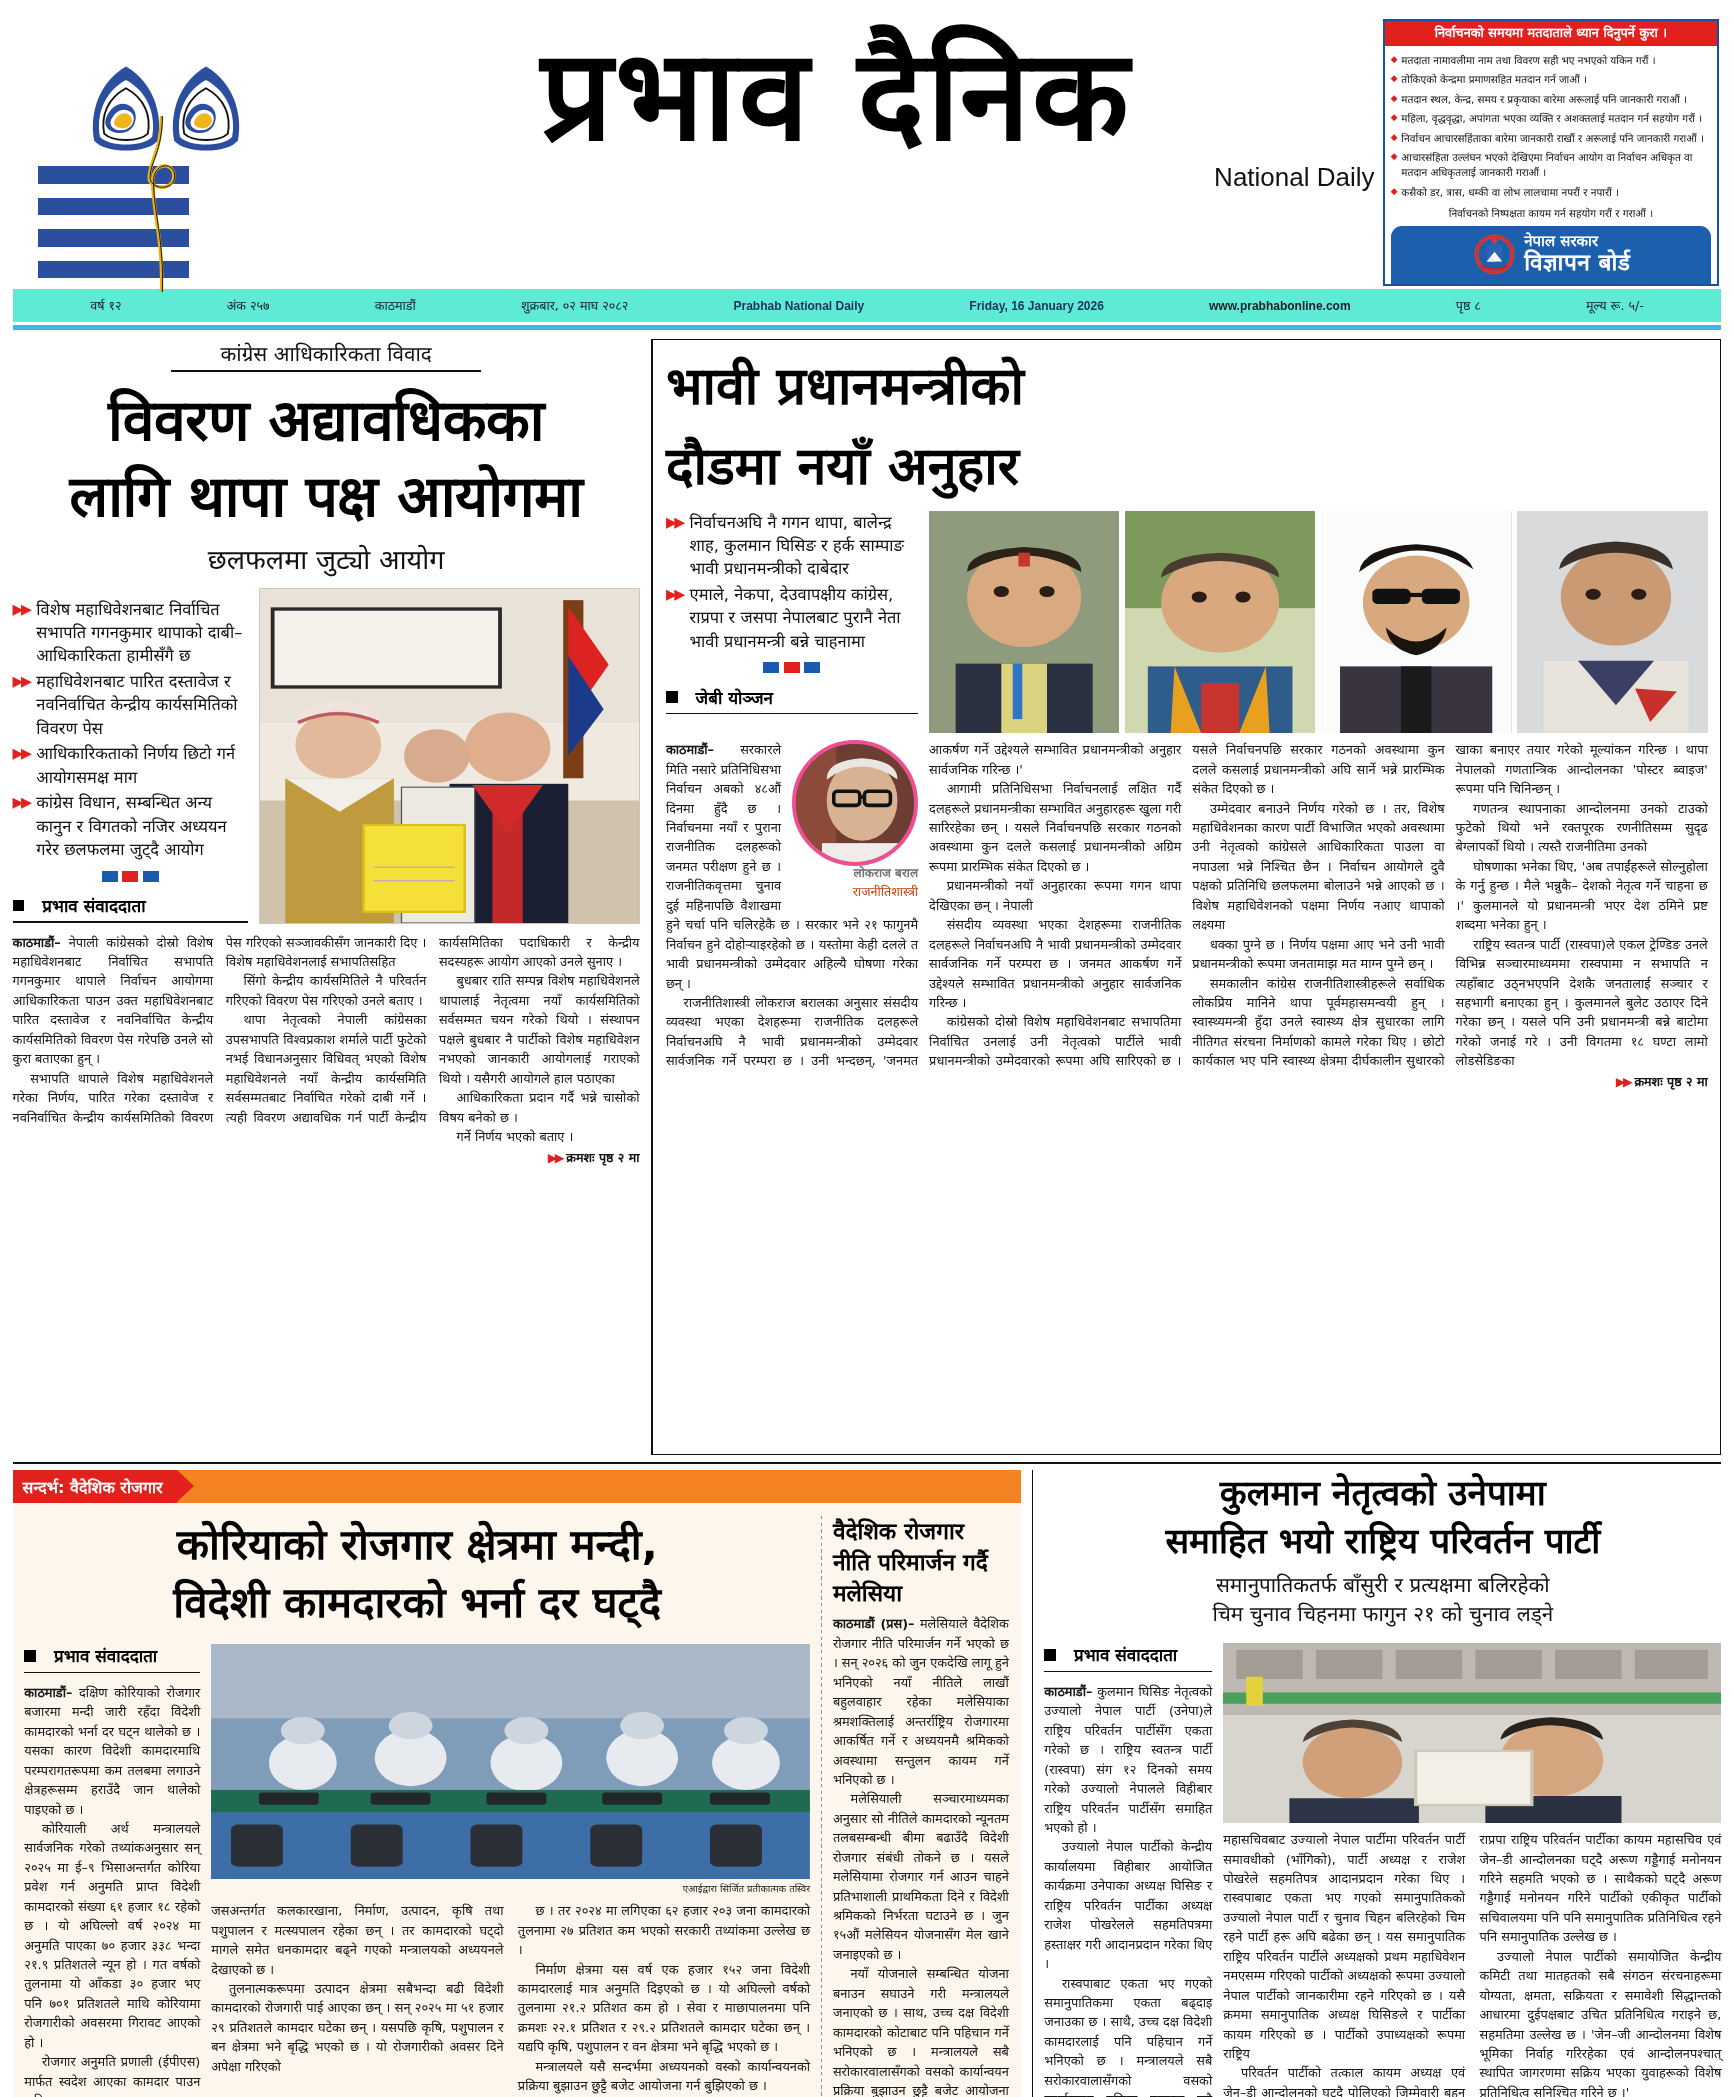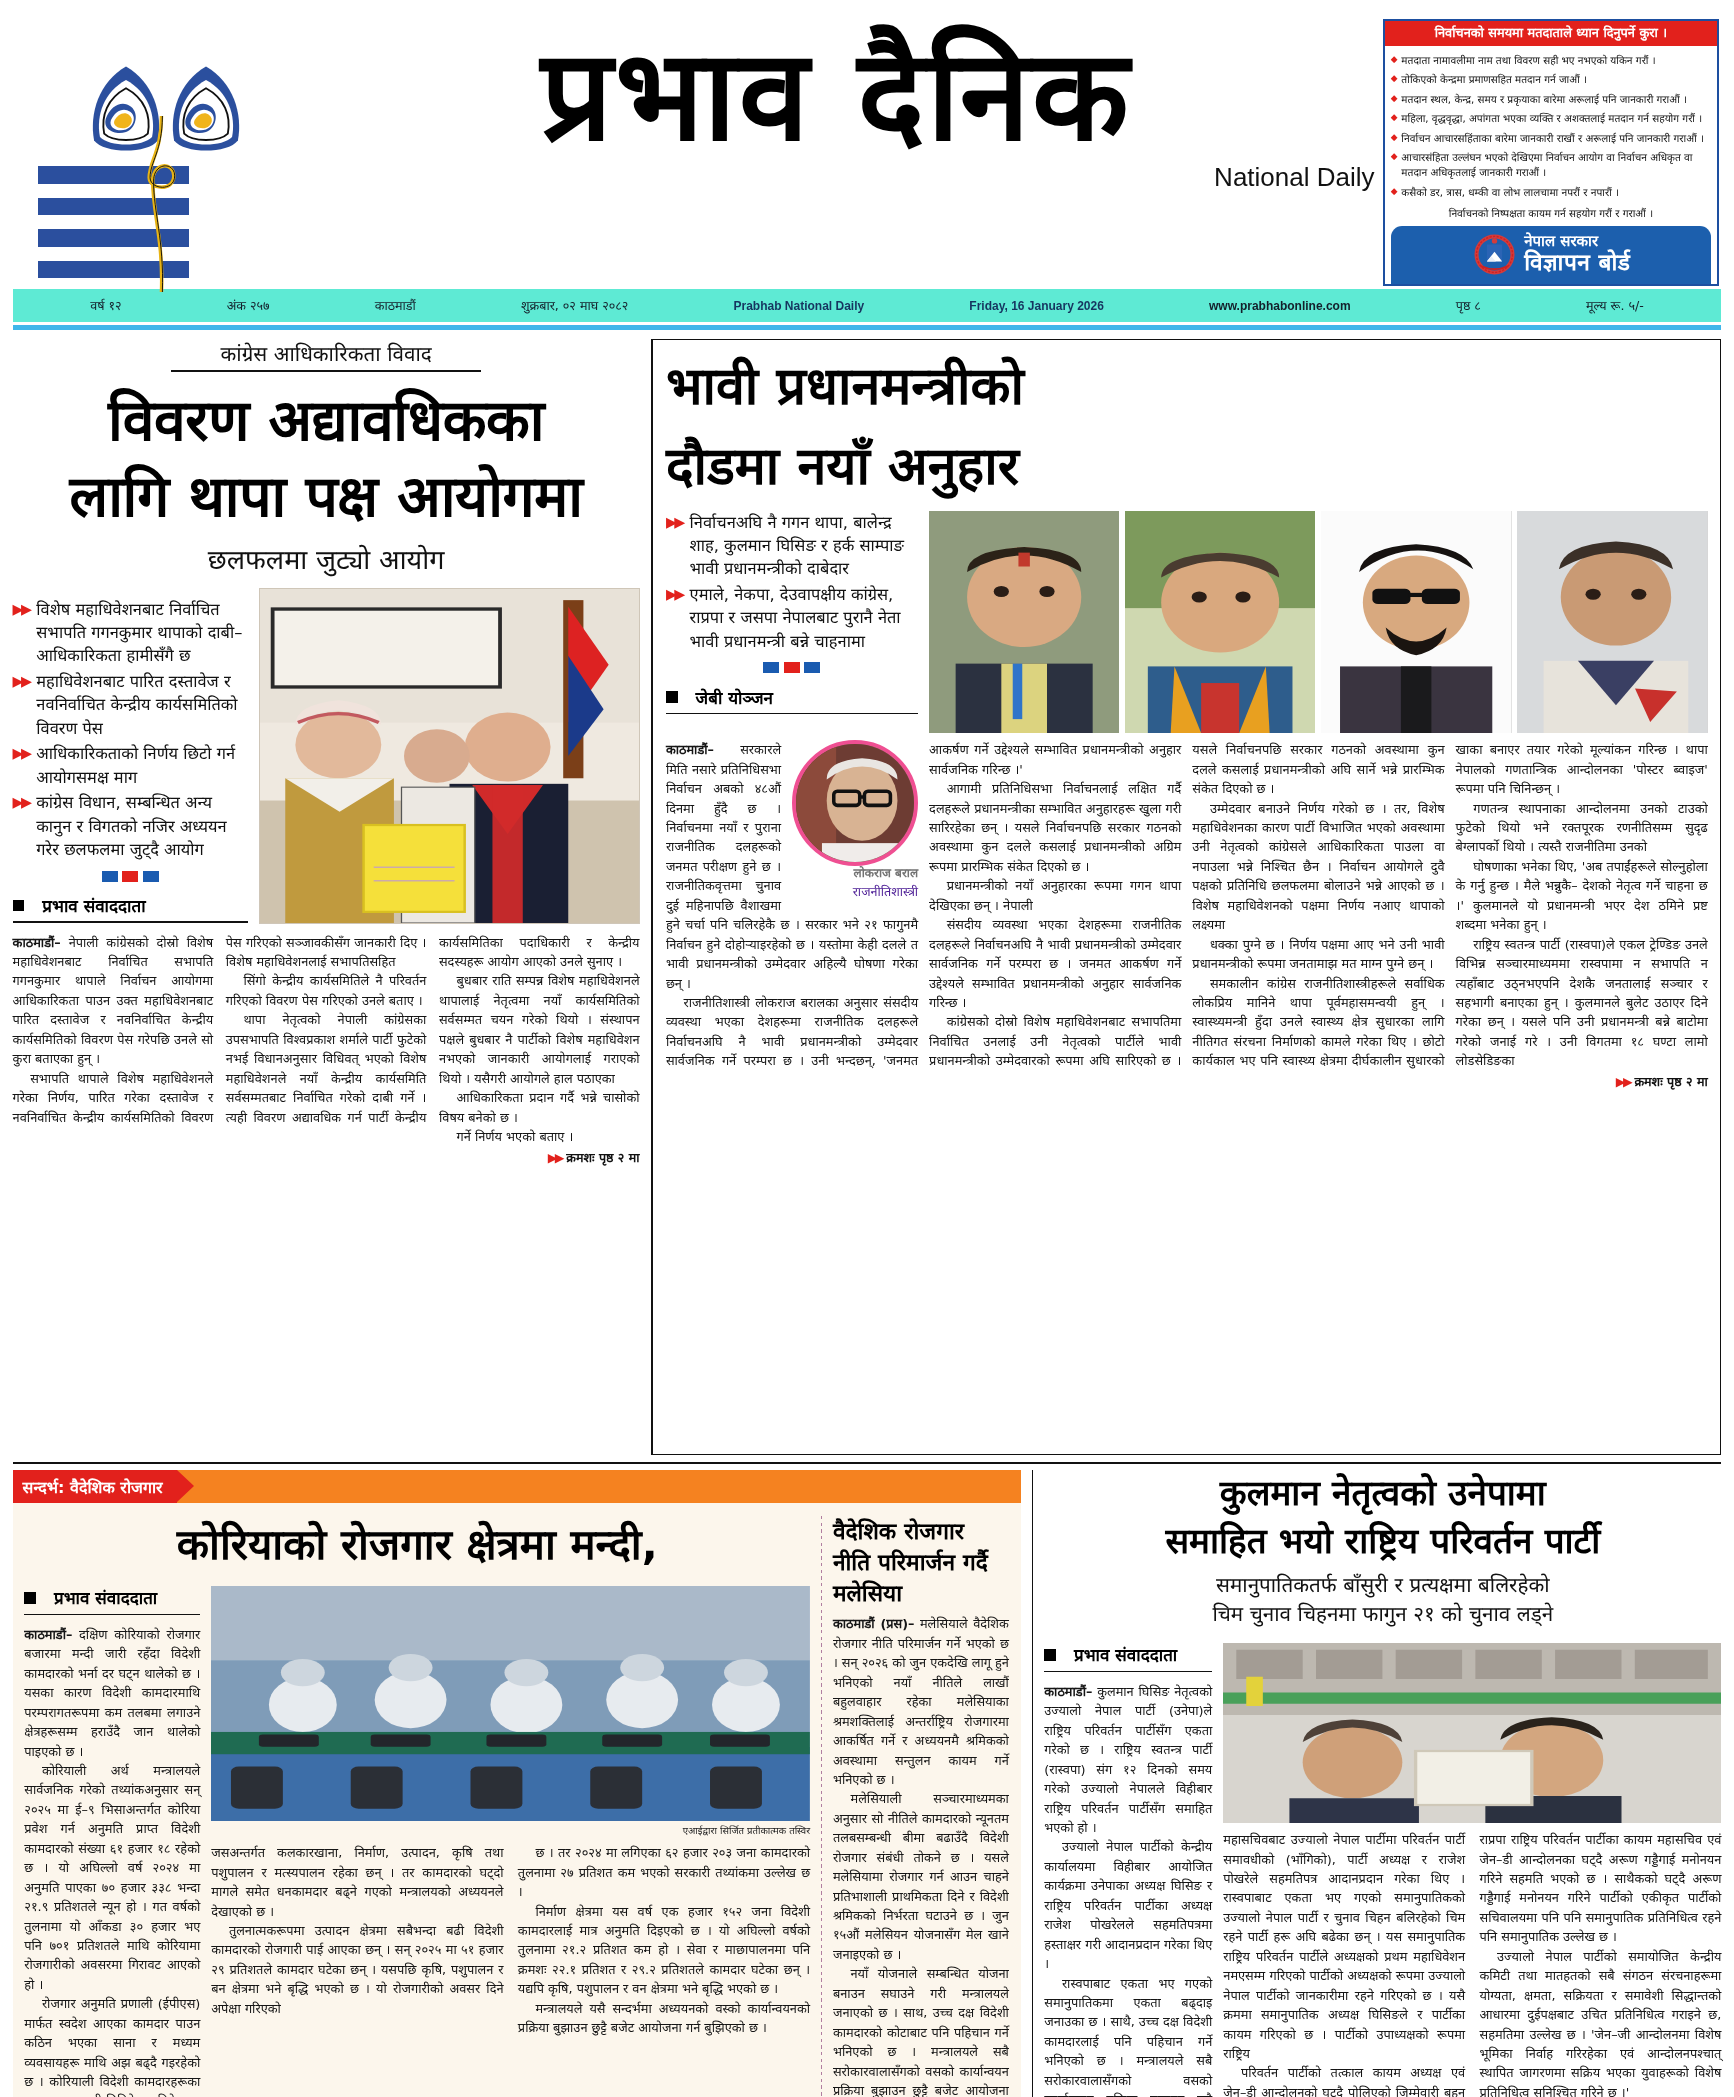--- a/index.html
+++ b/index.html
@@ -262,21 +262,21 @@
   .author-photo {
     width: 126px; height: 126px; border-radius: 50%;
     border: 4.6px solid #ef4f92; overflow: hidden; position: relative;
     background: #8a6a5e;
   }
   .author-name {
     text-align: right; font-family: "DejaVu Sans", sans-serif;
     font-weight: bold; font-size: 12px; margin-top: 0; color: #737373;
     line-height: 1.3;
   }
-  .author-role { text-align: right; font-family: "DejaVu Sans", sans-serif; font-size: 12.6px; color: #4c1d95; }
+  .author-role { text-align: right; font-family: "DejaVu Sans", sans-serif; font-size: 12.6px; color: #c2410c; }
 
   
   .section-sep { height: 2.1px; background: #111; margin: 6.7px 0 0; }
 
   .bottom-grid { display: flex; margin-top: 6.7px; }
   .bl { width: 1019px; flex: 0 0 1019px; padding-right: 11px; }
   .br { flex: 1; padding-left: 11px; }
 
   .tagbar { display: flex; align-items: stretch; height: 33px; margin-bottom: 0; }
   .tag-red {
@@ -660,20 +660,21 @@
     <div class="bl">
       <div class="tagbar">
         <div class="tag-red">सन्दर्भ: वैदेशिक रोजगार</div>
         <div class="tag-orange"></div>
       </div>
 
       <div class="beige">
         <div style="display:flex; gap:11px;">
           <div style="flex:1;">
             <div class="bl-headline">कोरियाको रोजगार क्षेत्रमा मन्दी,</div>
+            <div class="bl-headline">विदेशी कामदारको भर्ना दर घट्दै</div>
 
             <div style="display:flex; gap:11px; margin-top:12.6px;">
               <div style="flex:0 0 176px;">
                 <div class="byline">
                   <span class="sq"></span>
                   <span>प्रभाव संवाददाता</span>
                 </div>
                 <div class="byline-rule"></div>
                 <div class="bodytext">
                   <p class="first"><b>काठमाडौं–</b> दक्षिण कोरियाको रोजगार बजारमा मन्दी जारी रहँदा विदेशी कामदारको भर्ना दर घट्न थालेको छ । यसका कारण विदेशी कामदारमाथि परम्परागतरूपमा कम तलबमा लगाउने क्षेत्रहरूसम्म हराउँदै जान थालेको पाइएको छ ।</p>

